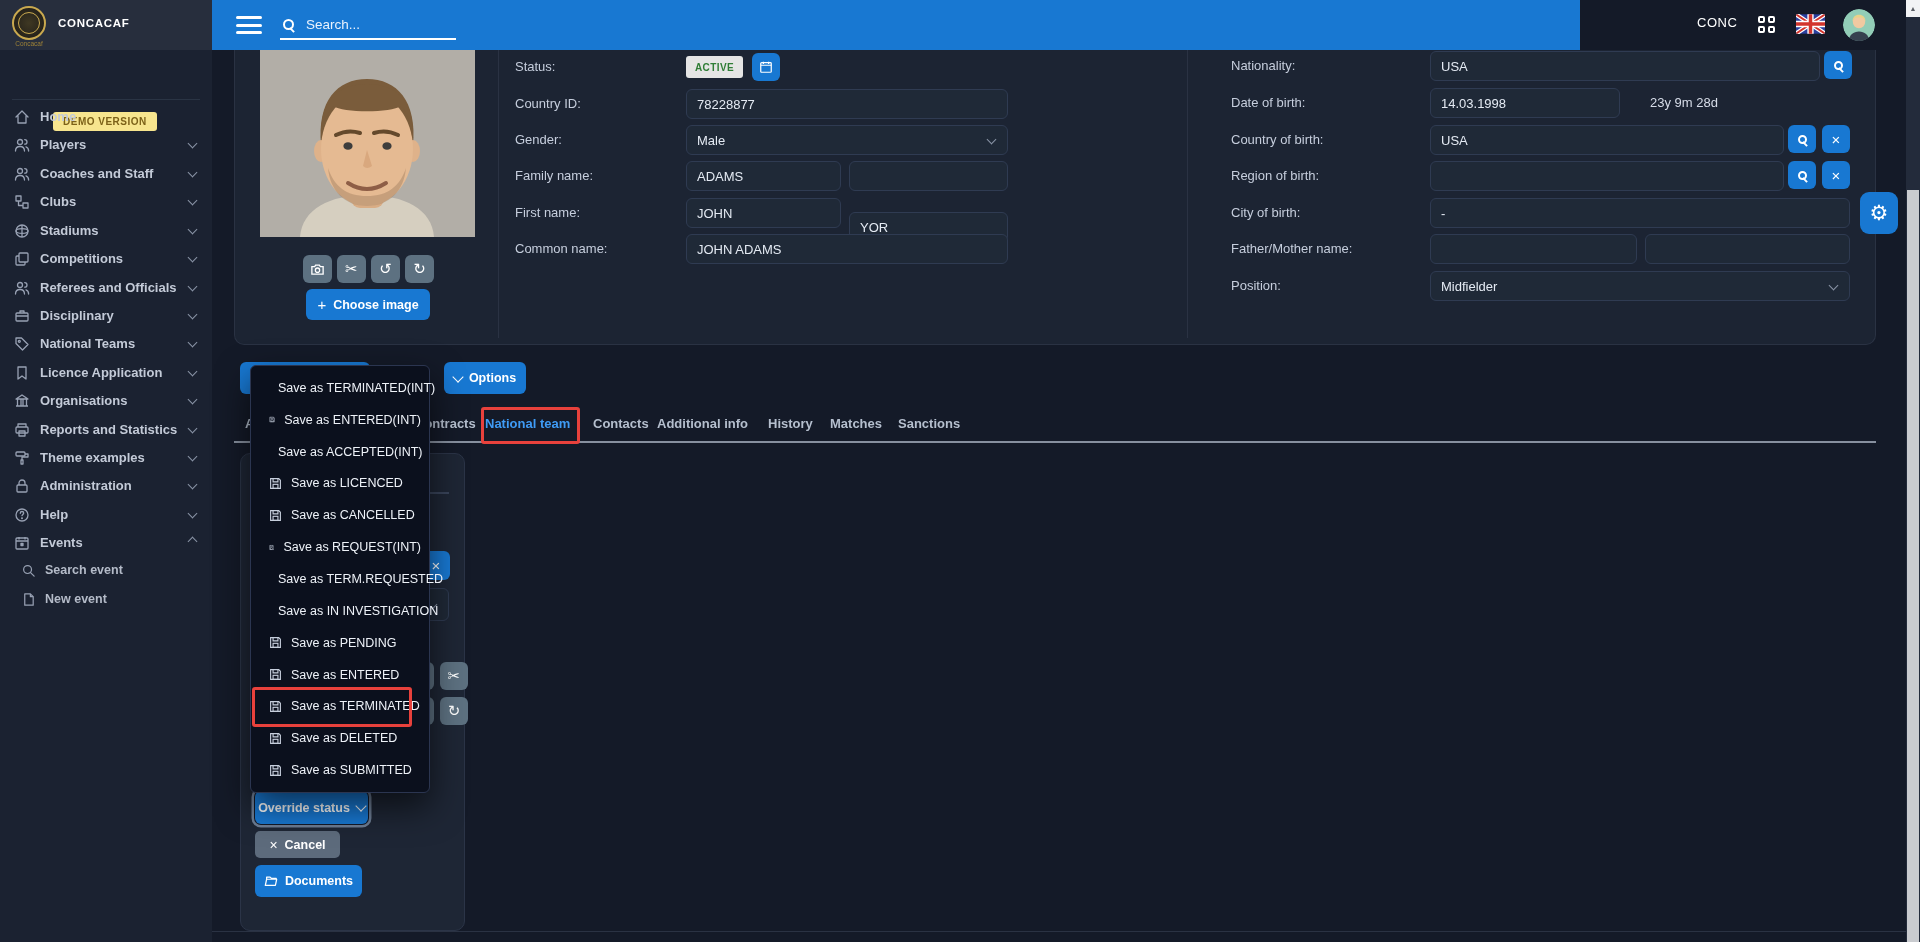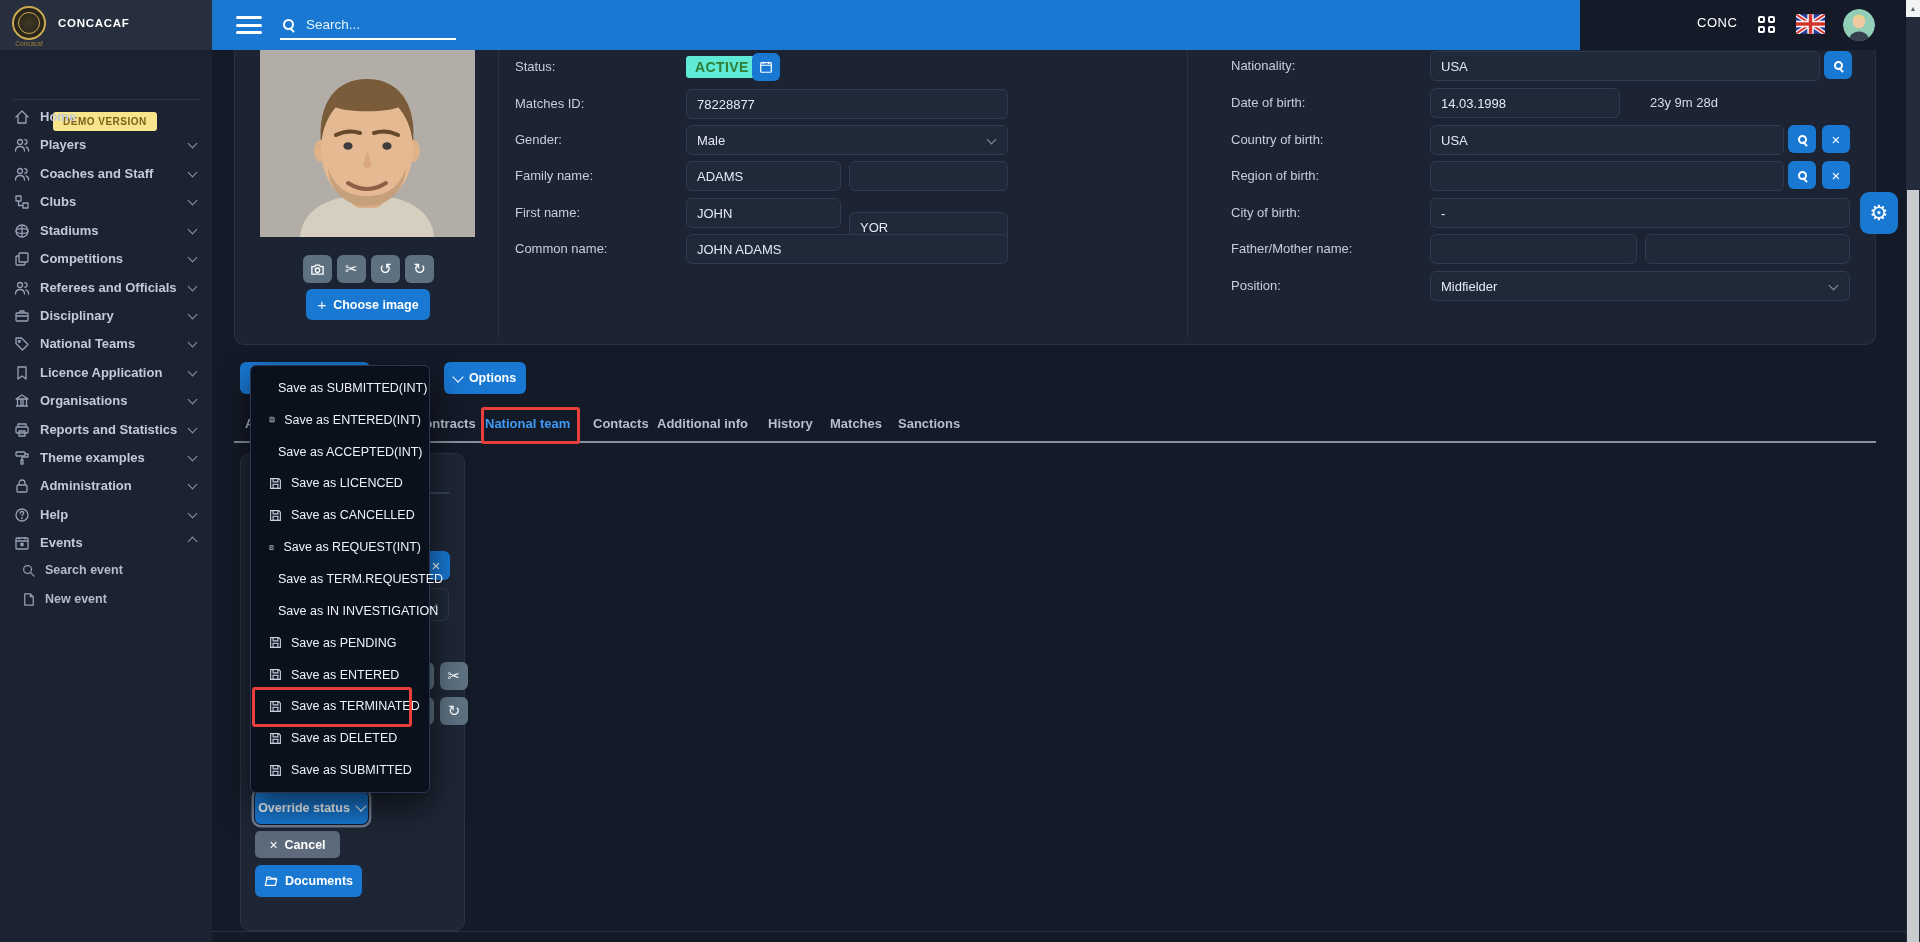--- a/index.html
+++ b/index.html
@@ -45,21 +45,21 @@
   .vdiv{position:absolute;top:50px;width:1px;height:288px;background:#2a3243}
   .photo{position:absolute;left:260px;top:50px;width:215px;height:187px;overflow:hidden}
   .gsq{position:absolute;width:29px;height:28px;background:#5d7181;border-radius:6px;color:#fff;display:flex;align-items:center;justify-content:center;font-size:15px;cursor:pointer}
   .bsq{position:absolute;width:28px;height:28px;background:#1878d2;border-radius:6px;color:#fff;display:flex;align-items:center;justify-content:center;font-size:15px;cursor:pointer}
   .btn-blue{position:absolute;background:#1878d2;border-radius:6px;color:#fff;font-size:12.5px;font-weight:bold;display:flex;align-items:center;justify-content:center;gap:7px;cursor:pointer}
   .btn-slate{position:absolute;background:#5d6b7c;border-radius:5px;color:#fff;font-size:12.5px;font-weight:bold;display:flex;align-items:center;justify-content:center;gap:7px;cursor:pointer}
   .flbl{position:absolute;font-size:13px;color:#c6cedd;white-space:nowrap}
   .inp{position:absolute;height:30px;background:#1f2937;border:1px solid #2f3b52;border-radius:6px;display:flex;align-items:center;padding:0 10px;font-size:13px;color:#e4eaf3;cursor:text;white-space:nowrap}
   .sel{cursor:pointer}
   .sel .chv{position:absolute;right:12px;top:10px}
-  .badge{position:absolute;height:22px;padding:0 9px;background:#5eead4;color:#2f7d36;font-size:14px;font-weight:bold;letter-spacing:.4px;border-radius:3px;display:flex;align-items:center}
+  .badge{position:absolute;height:22px;padding:0 9px;background:#e5e5e5;color:#2f7d36;font-size:10px;font-weight:bold;letter-spacing:.4px;border-radius:3px;display:flex;align-items:center}
   .age{position:absolute;font-size:13px;color:#d6dce8}
   .gear{position:absolute;left:1860px;top:192px;width:38px;height:42px;background:#1878d2;border-radius:9px;color:#fff;font-size:21px;display:flex;align-items:center;justify-content:center;cursor:pointer;z-index:20}
   
   .tab{position:absolute;top:416px;font-size:13px;font-weight:600;color:#b5bfce;cursor:pointer;white-space:nowrap}
   .tab.active{color:#3f9bf5}
   .tabline{position:absolute;left:234px;top:441px;width:1642px;height:2px;background:#87909f}
   
   .subpanel{position:absolute;left:240px;top:453px;width:225px;height:478px;background:#1e2635;border:1px solid #2b3447;border-radius:10px}
   
   .menu{position:absolute;left:250px;top:365px;width:180px;height:428px;background:#0b101d;border:1px solid #2b3550;border-radius:6px;box-shadow:0 14px 34px rgba(0,0,0,.6);z-index:50;padding:6px 0;display:flex;flex-direction:column}
@@ -352,21 +352,21 @@
 
 <span class="flbl" style="left:515px;top:59px">Status:</span>
 <span class="badge" style="left:686px;top:56px">ACTIVE</span>
 <div class="bsq" style="left:752px;top:53px">
   <svg width="14" height="14" viewBox="0 0 16 16" fill="none" stroke="#fff" stroke-width="1.4" stroke-linejoin="round">
       <rect x="2" y="3" width="12" height="11" rx="1"></rect>
       <path d="M2 6h12M5 2v2.5M11 2v2.5"></path>
     </svg>
 </div>
 
-<span class="flbl" style="left:515px;top:96px">Matches ID:</span>
+<span class="flbl" style="left:515px;top:96px">Country ID:</span>
 <div class="inp" style="left:686px;top:89px;width:322px">78228877</div>
 
 <span class="flbl" style="left:515px;top:132px">Gender:</span>
 <div class="inp sel" style="left:686px;top:125px;width:322px">
   <span>Male</span>
   <span class="chv"></span>
 </div>
 
 <span class="flbl" style="left:515px;top:168px">Family name:</span>
 <div class="inp" style="left:686px;top:161px;width:155px">ADAMS</div>
@@ -482,21 +482,21 @@
   <span>Documents</span>
 </div>
 
 <div class="menu">
   <div class="mi">
       <svg width="13" height="13" viewBox="0 0 16 16" fill="none" stroke="#c7cfdd" stroke-width="1.4">
         <path d="M2 2h10l2 2v10H2z"></path>
         <path d="M5 2v4h6V2"></path>
         <rect x="5" y="9" width="6" height="5"></rect>
       </svg>
-      <span>Save as SUBMITTED(INT)</span>
+      <span>Save as TERMINATED(INT)</span>
     </div>
   <div class="mi">
       <svg width="13" height="13" viewBox="0 0 16 16" fill="none" stroke="#c7cfdd" stroke-width="1.4">
         <path d="M2 2h10l2 2v10H2z"></path>
         <path d="M5 2v4h6V2"></path>
         <rect x="5" y="9" width="6" height="5"></rect>
       </svg>
       <span>Save as ENTERED(INT)</span>
     </div>
   <div class="mi">

